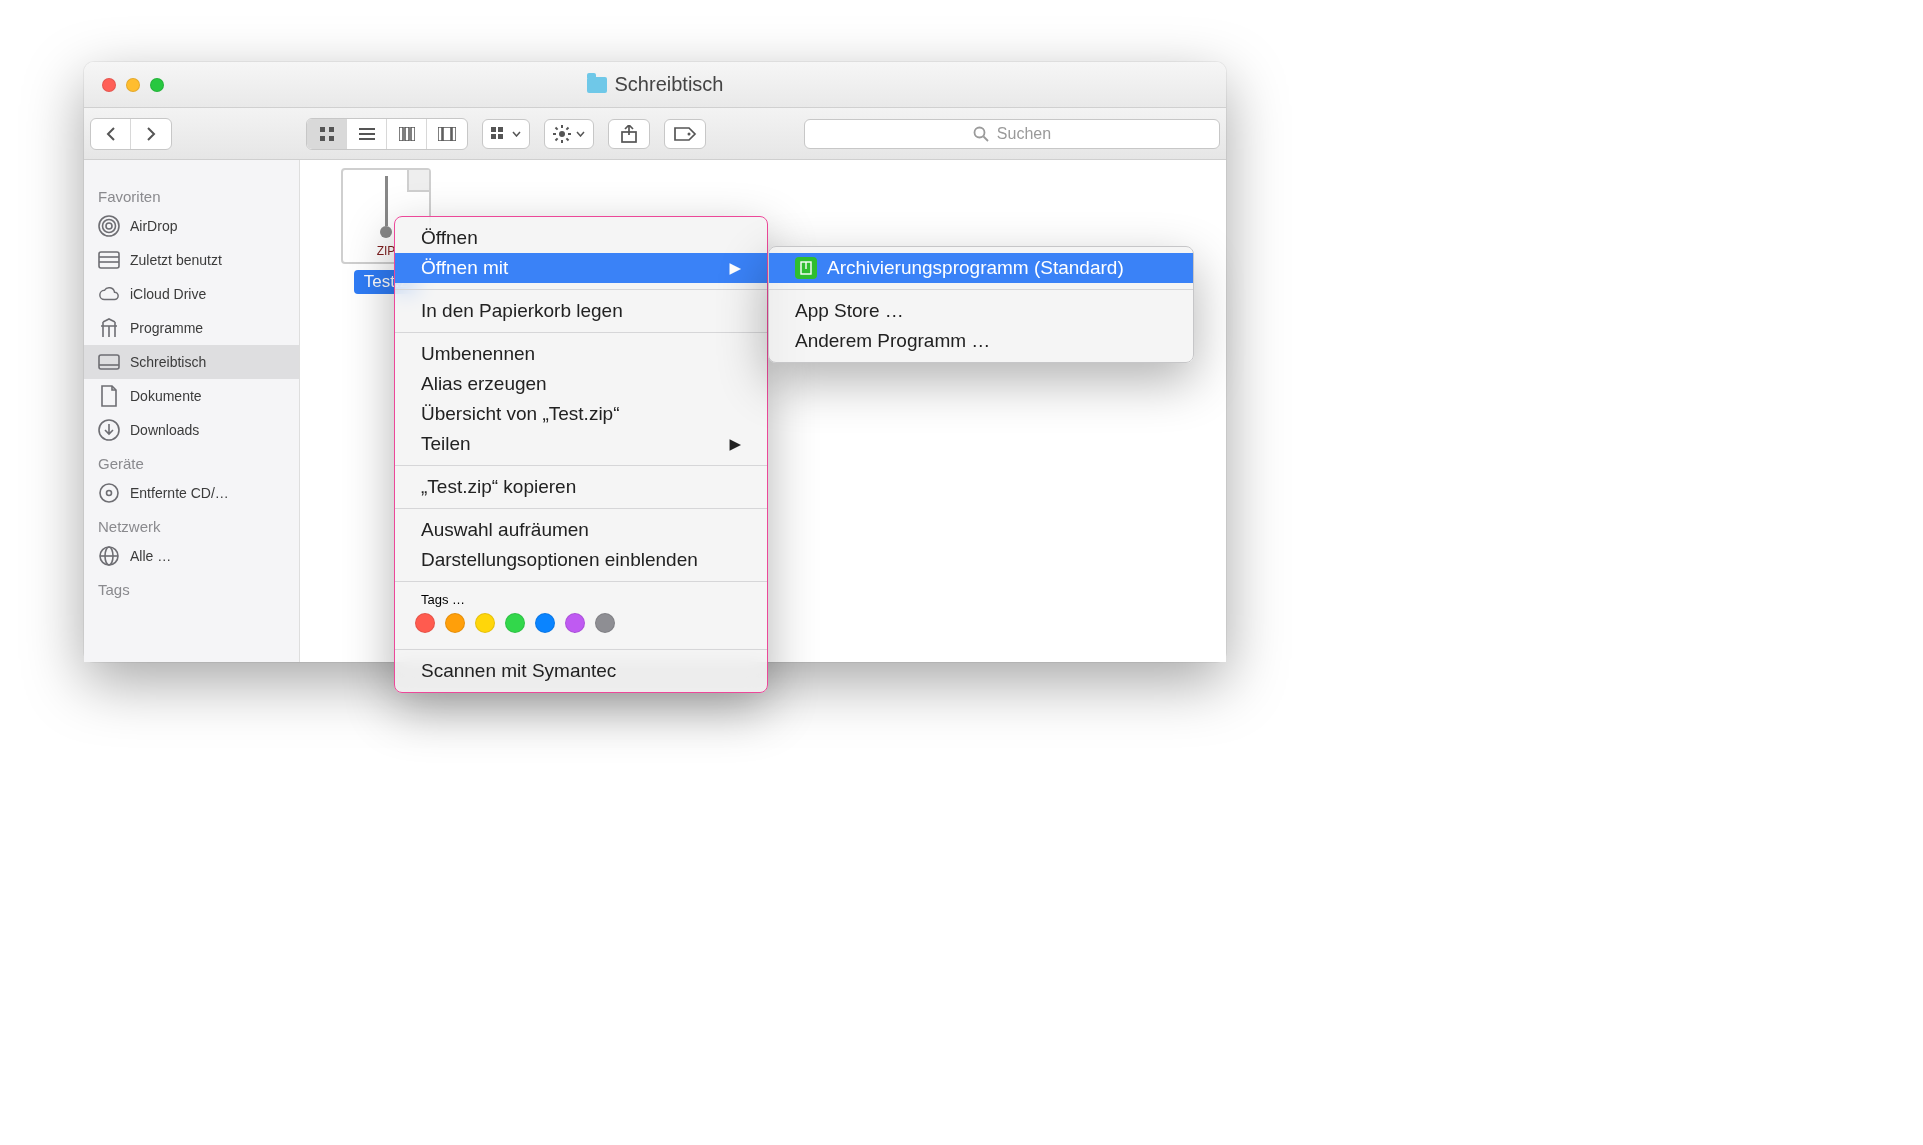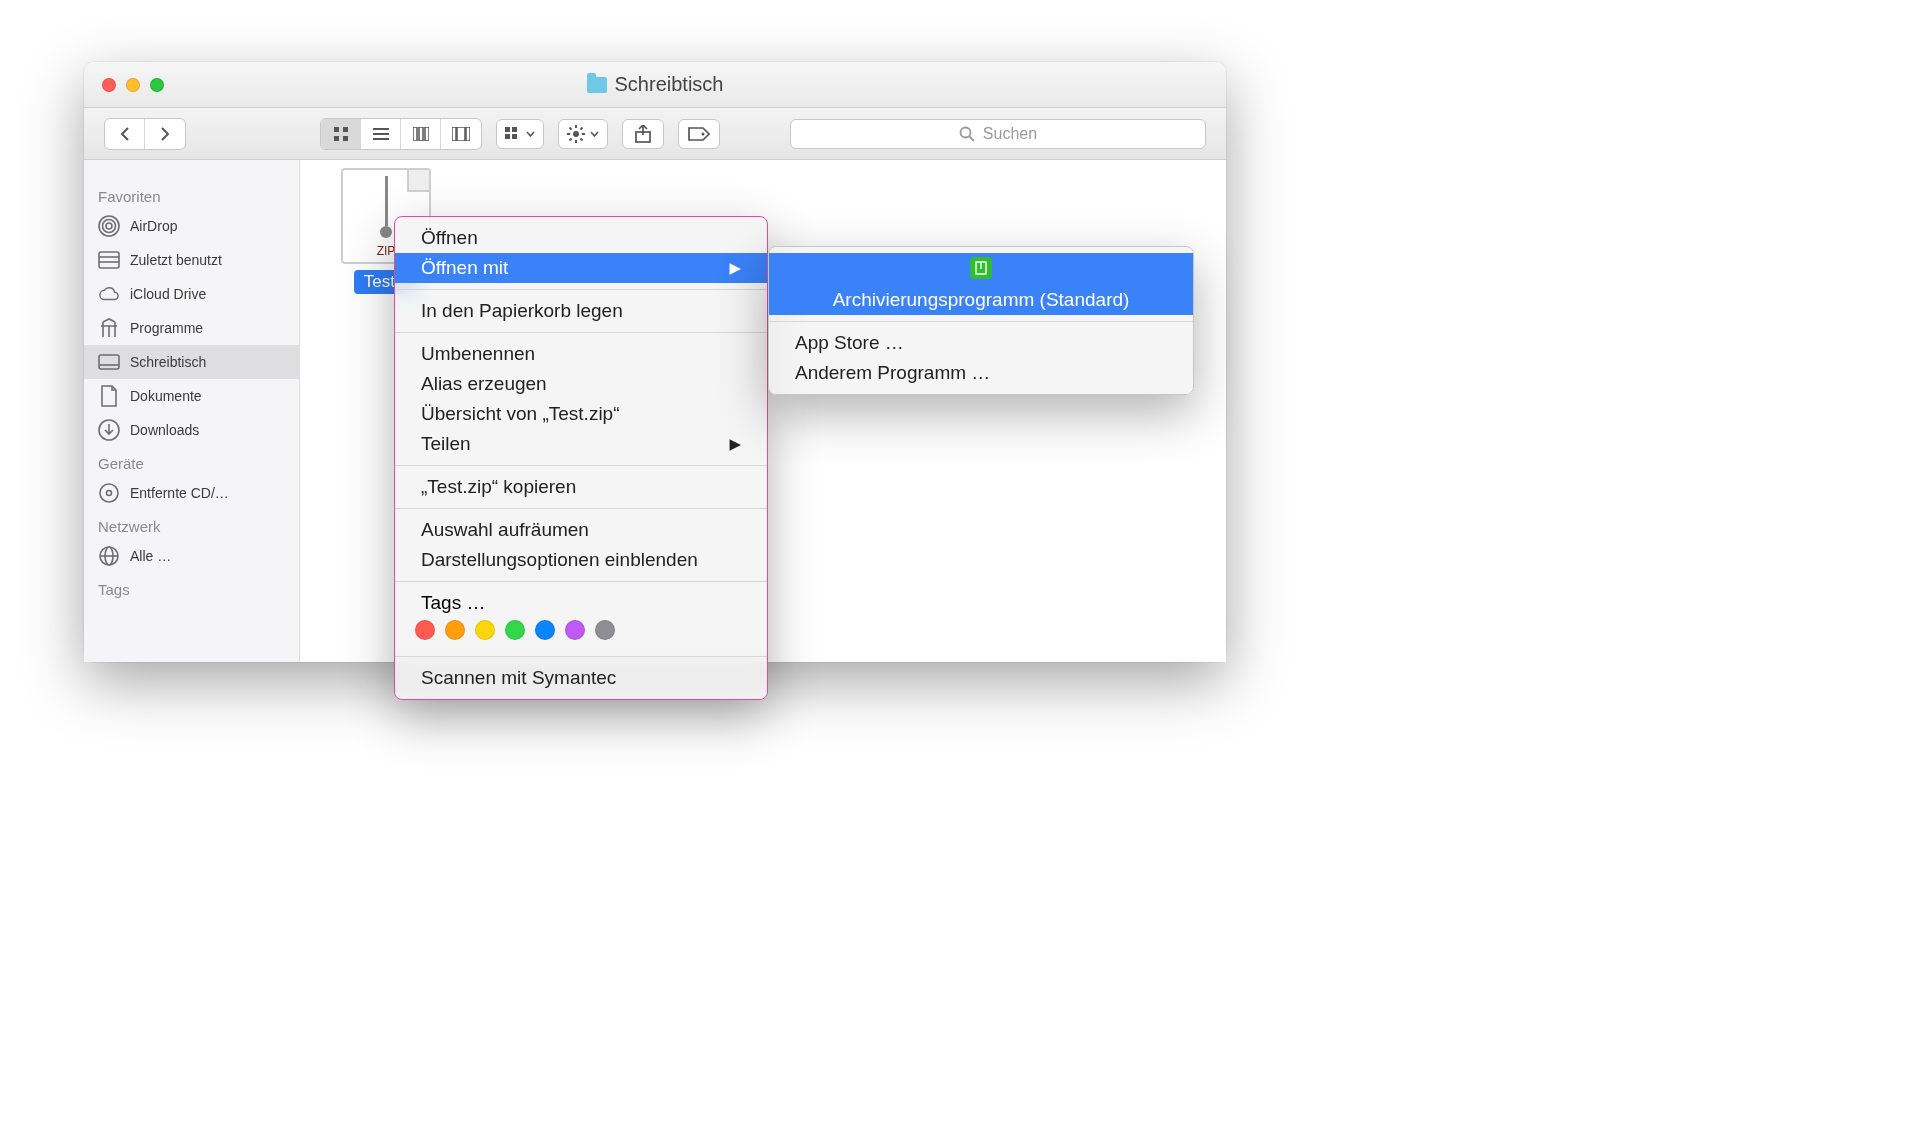--- a/index.html
+++ b/index.html
@@ -48,21 +48,21 @@
     width:20px; height:16px; background:#6fc8e8; border-radius:2px; position:relative;
   }
   .folder-mini::before {
     content:""; position:absolute; top:-4px; left:0; width:9px; height:5px; background:#6fc8e8; border-radius:2px 2px 0 0;
   }
 
   .toolbar {
     height: 52px;
     background: linear-gradient(#f3f3f3, #e6e6e6);
     border-bottom: 1px solid #cfcfcf;
-    display:flex; align-items:center; padding: 0 20px; gap:14px;
+    display:flex; align-items:center; padding: 0 6px; gap:14px;
   }
   .seg {
     display:flex; background:#fff; border:1px solid #c7c7c7; border-radius:6px; overflow:hidden;
     box-shadow: 0 1px 0 rgba(255,255,255,0.6) inset;
   }
   .seg-btn {
     width:40px; height:30px; display:flex; align-items:center; justify-content:center;
     border-right:1px solid #d8d8d8; color:#555; cursor:pointer;
   }
   .seg-btn:last-child{ border-right:none; }
@@ -124,31 +124,31 @@
   }
   .ctx-item {
     font-size:19px; color:#222; padding:4px 26px; display:flex; align-items:center; justify-content:space-between;
     cursor:pointer; white-space:nowrap;
   }
   .ctx-item.highlight { background:#3a82f7; color:#fff; }
   .ctx-sep { height:1px; background:#d6d6d8; margin:6px 0; }
   .ctx .arrow { font-size:15px; }
   .ctx-tags { padding:6px 20px 10px; display:flex; gap:10px; }
   .tag-dot { width:20px; height:20px; border-radius:50%; border:1px solid rgba(0,0,0,0.1); cursor:pointer;}
-  .tag-label { font-size:19px; padding:4px 26px 0; }
+  .tag-label { font-size:13px; padding:4px 26px 0; }
 
   .submenu {
     position:absolute; left:768px; top:246px; width:426px; background:#f3f3f3d0;
     border:1px solid #c6c6c8; border-radius:8px; box-shadow: 0 18px 50px rgba(0,0,0,0.3);
     padding:6px 0; z-index:11;
   }
   .sub-item {
     font-size:19px; color:#222; padding:4px 26px; display:flex; align-items:center; gap:10px; cursor:pointer;
   }
-  .sub-item.highlight { background:#3a82f7; color:#fff;flex-direction:column; }
+  .sub-item.highlight { background:#3a82f7; color:#fff; }
   .app-ic {
     width:22px; height:22px; border-radius:4px; background:#2fbe2f; display:flex; align-items:center; justify-content:center;
     color:#fff; font-size:13px;
   }
 </style>
 </head>
 <body>
 
 <div class="window">
 

